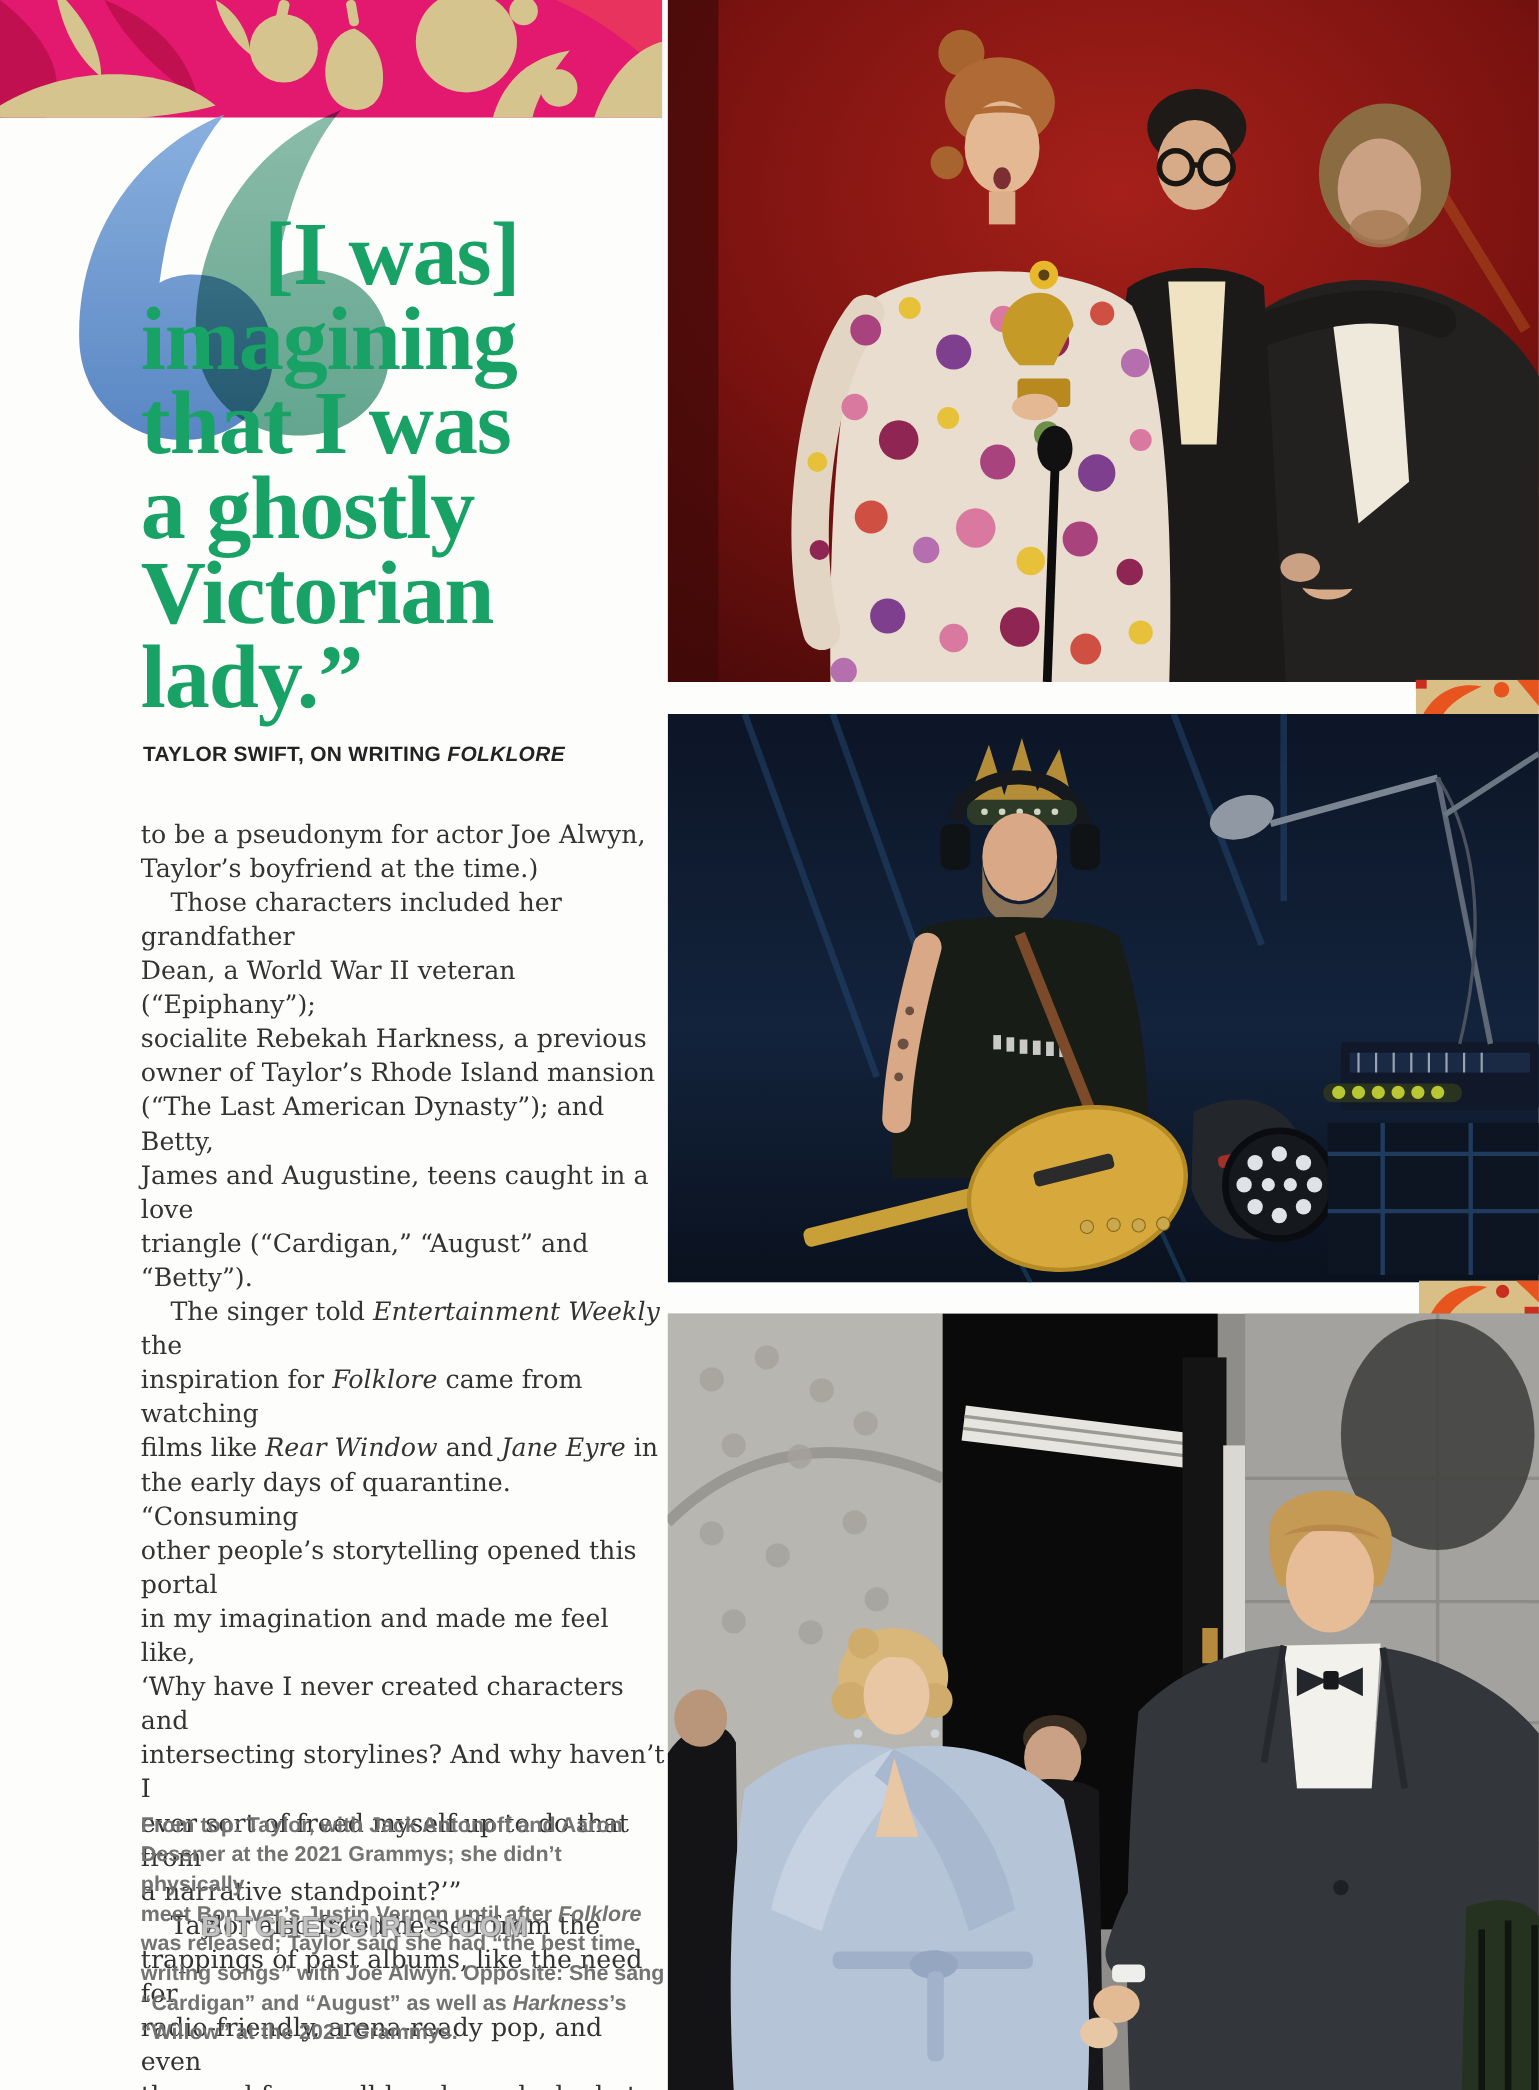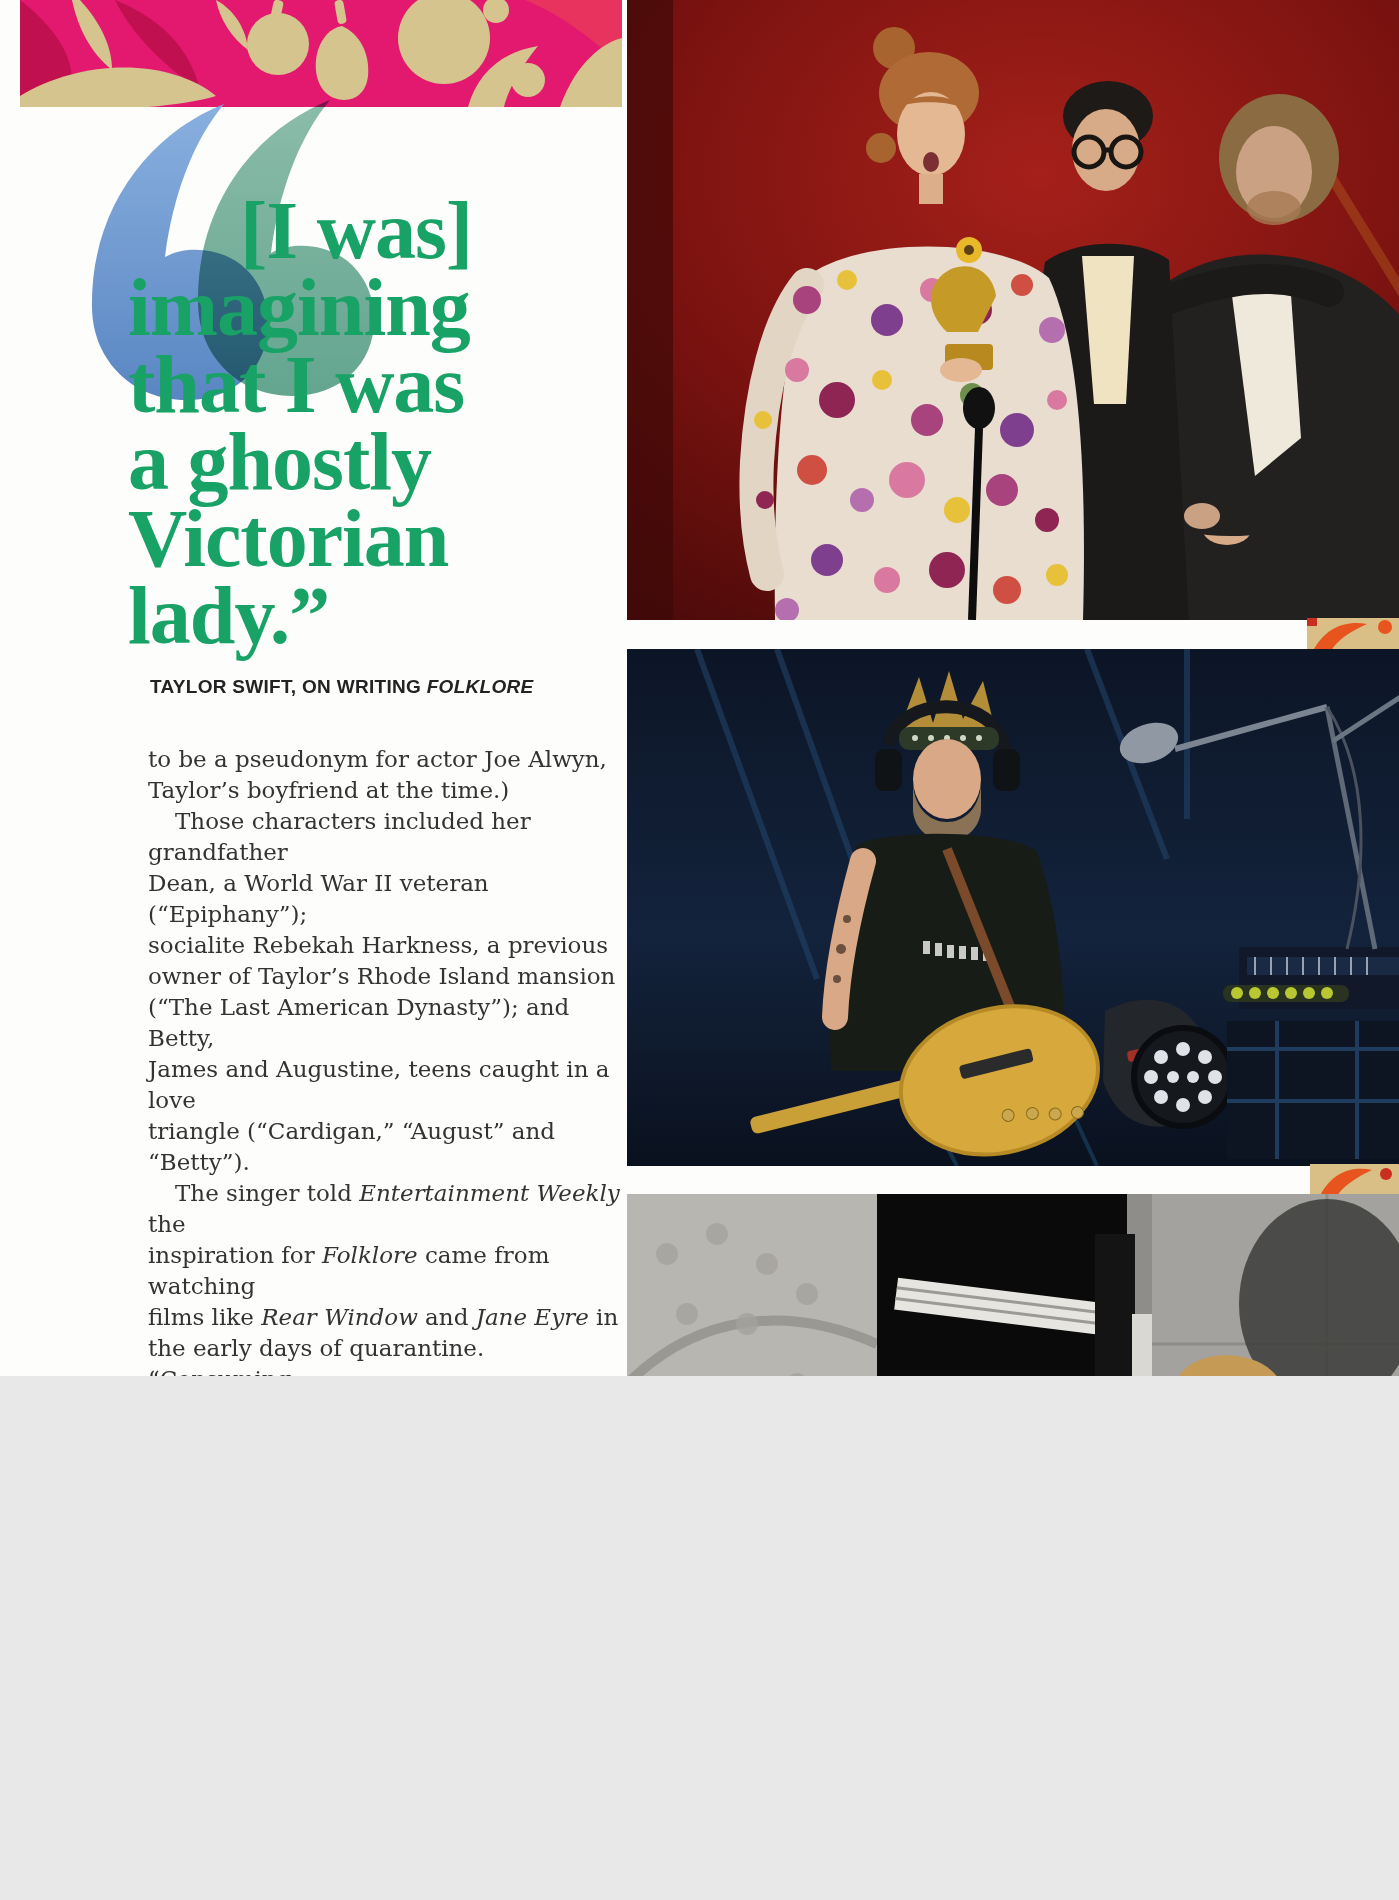--- a/index.html
+++ b/index.html
@@ -1,20 +1,20 @@
 <!DOCTYPE html>
 <html><head>
 <meta charset="utf-8">
 <style>
   html,body{margin:0;padding:0;background:#e8e8e8;}
   .page{
-    position:relative;width:1399px;height:1376px;background:#fdfdfc;
+    position:relative;width:1399px;height:1900px;background:#fdfdfc;
     overflow:hidden;font-family:"Liberation Sans",sans-serif;margin:0 auto;
   }
-  .abs{position:absolute;margin-left:20px;}
+  .abs{position:absolute;}
   
   .deco-band{left:0;top:0;width:602px;height:107px;}
   .deco-band svg{display:block;width:100%;height:100%;}
   
   .photo{display:block;}
   .photo-1{left:607px;top:0;width:792px;height:620px;}
   .photo-2{left:607px;top:649px;width:792px;height:517px;}
   .photo-3{left:607px;top:1194px;width:792px;height:706px;}
   .strip-1{left:1287px;top:618px;width:112px;height:33px;}
   .strip-2{left:1290px;top:1164px;width:109px;height:32px;}

